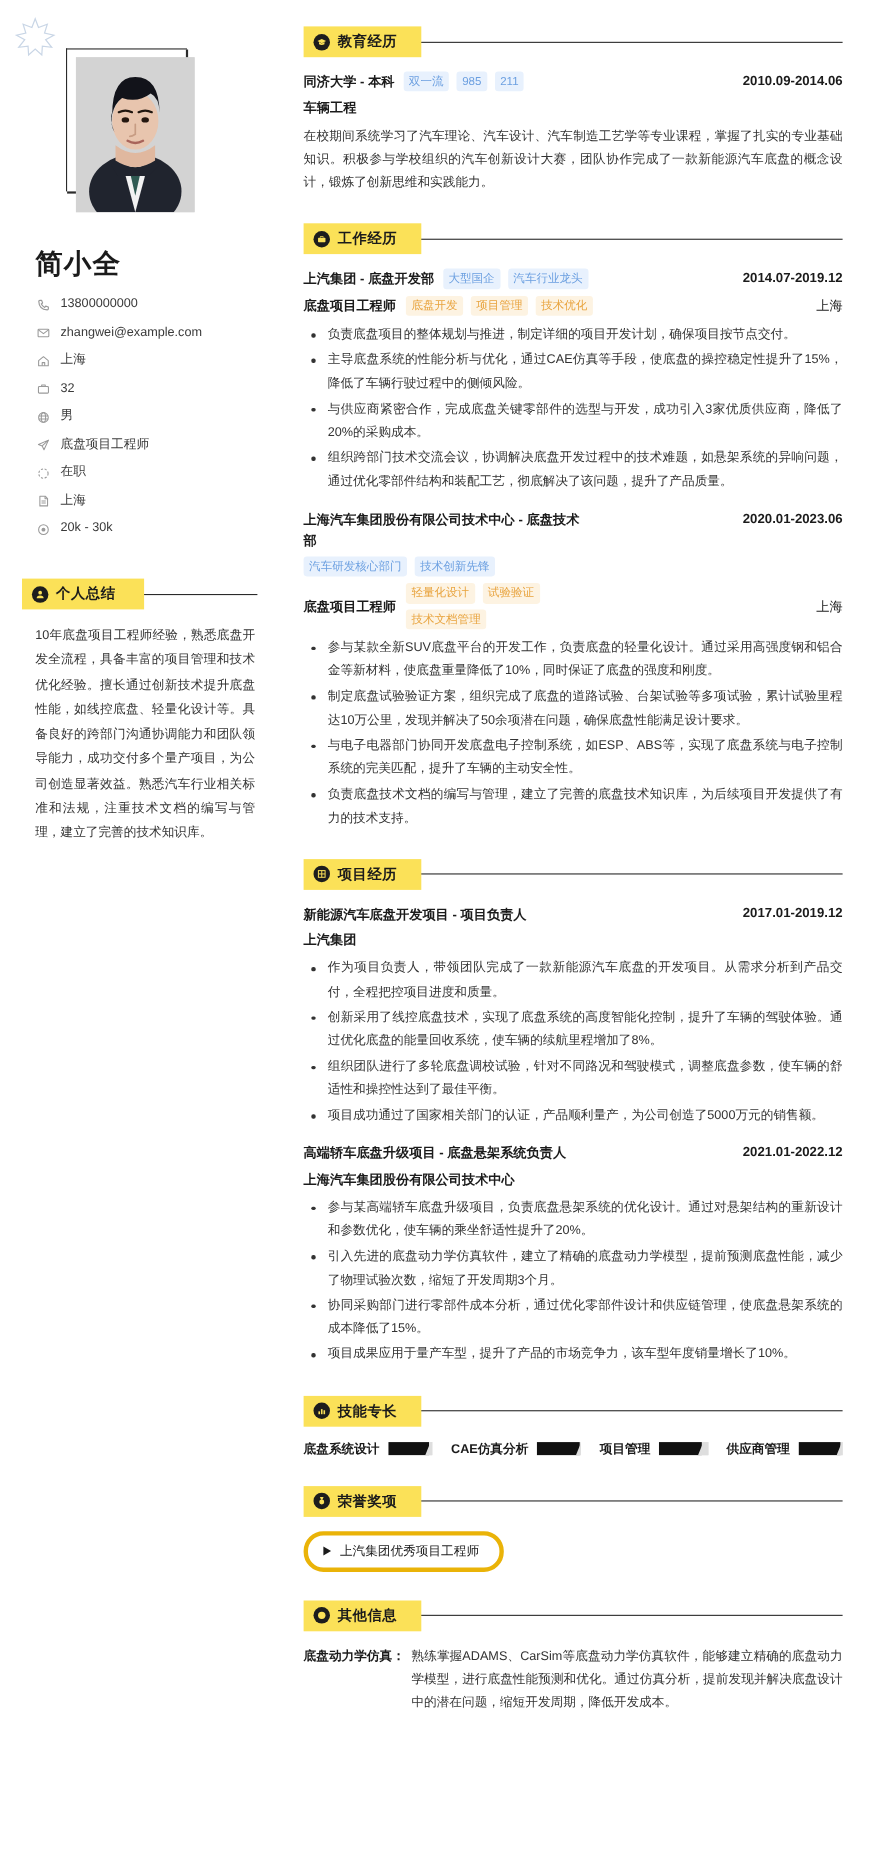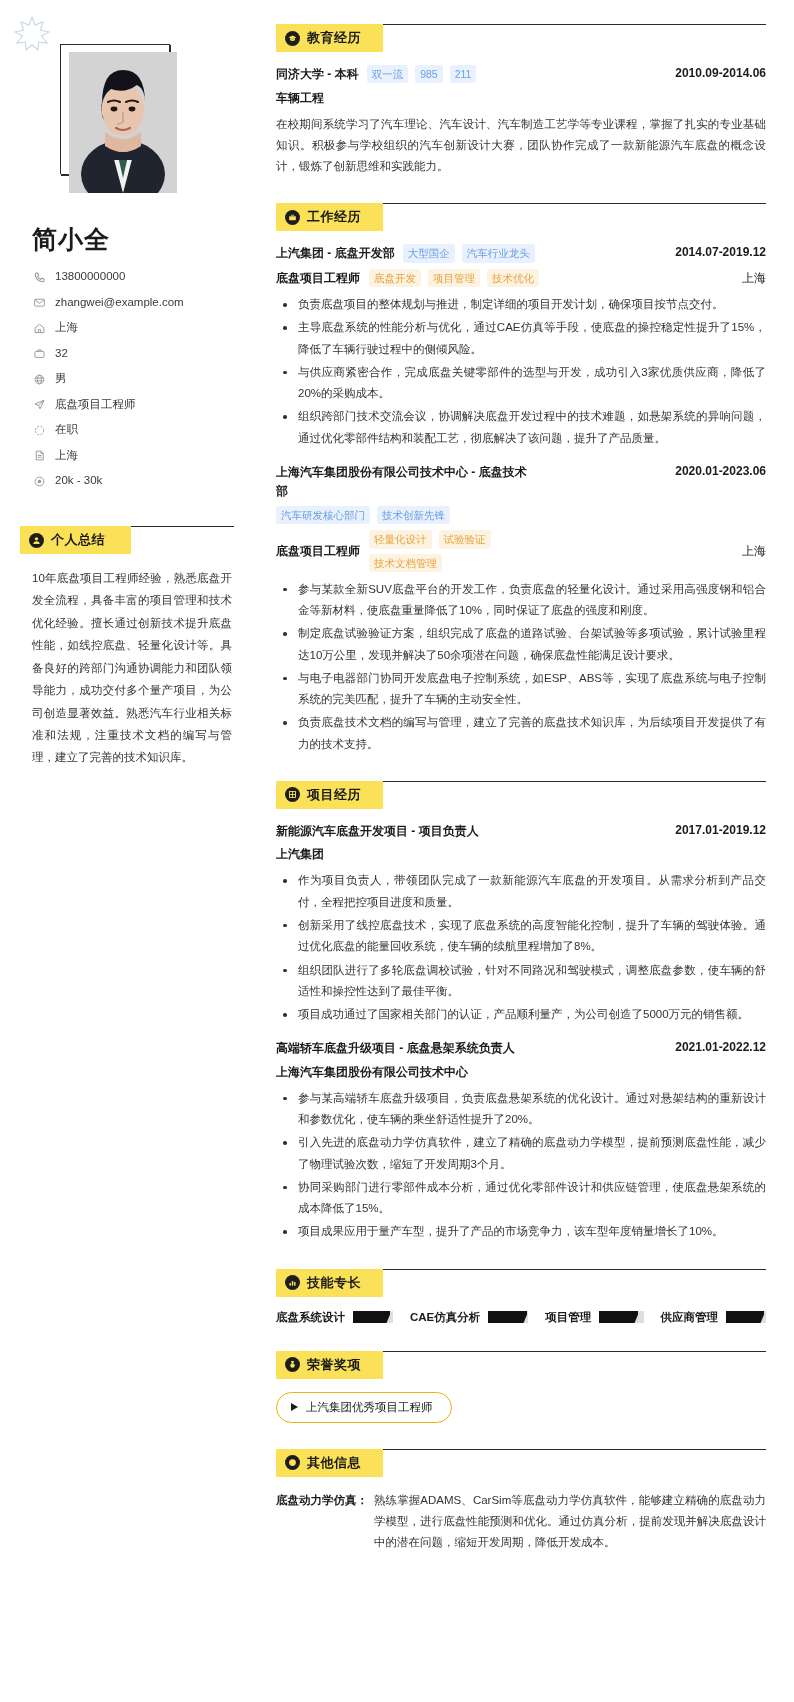--- a/index.html
+++ b/index.html
@@ -85,21 +85,21 @@
     flex: 0 0 14px;
     color: #9a9a9a;
     display: flex; align-items: center; justify-content: center;
   }
   .contact-row .ic svg { width: 13px; height: 13px; display:block; }
   .contact-row .txt { white-space: nowrap; }
 
   
   .sec-head {
     display: flex;
-    align-items: flex-start;
+    align-items: center;
     position: relative;
     margin-bottom: 13px;
   }
   .sec-badge {
     display: inline-flex;
     align-items: center;
     gap: 7px;
     background: #fbe158;
     padding: 5px 22px 5px 9px;
     position: relative;
@@ -295,21 +295,21 @@
     background: #dedede;
     transform: skewX(-22deg);
   }
 
   
   .honor-list { display: flex; flex-wrap: wrap; gap: 9px; margin-top: 2px; }
   .honor {
     display: inline-flex;
     align-items: center;
     gap: 8px;
-    border: 1px solid #eab308;
+    border: 4px solid #eab308;
     border-radius: 18px;
     padding: 7px 18px 7px 14px;
     font-size: 11.5px;
     color: #1b1b1b;
     background: #fff;
   }
   .honor .tri {
     width: 0; height: 0;
     border-left: 7px solid #1b1b1b;
     border-top: 4.5px solid transparent;

